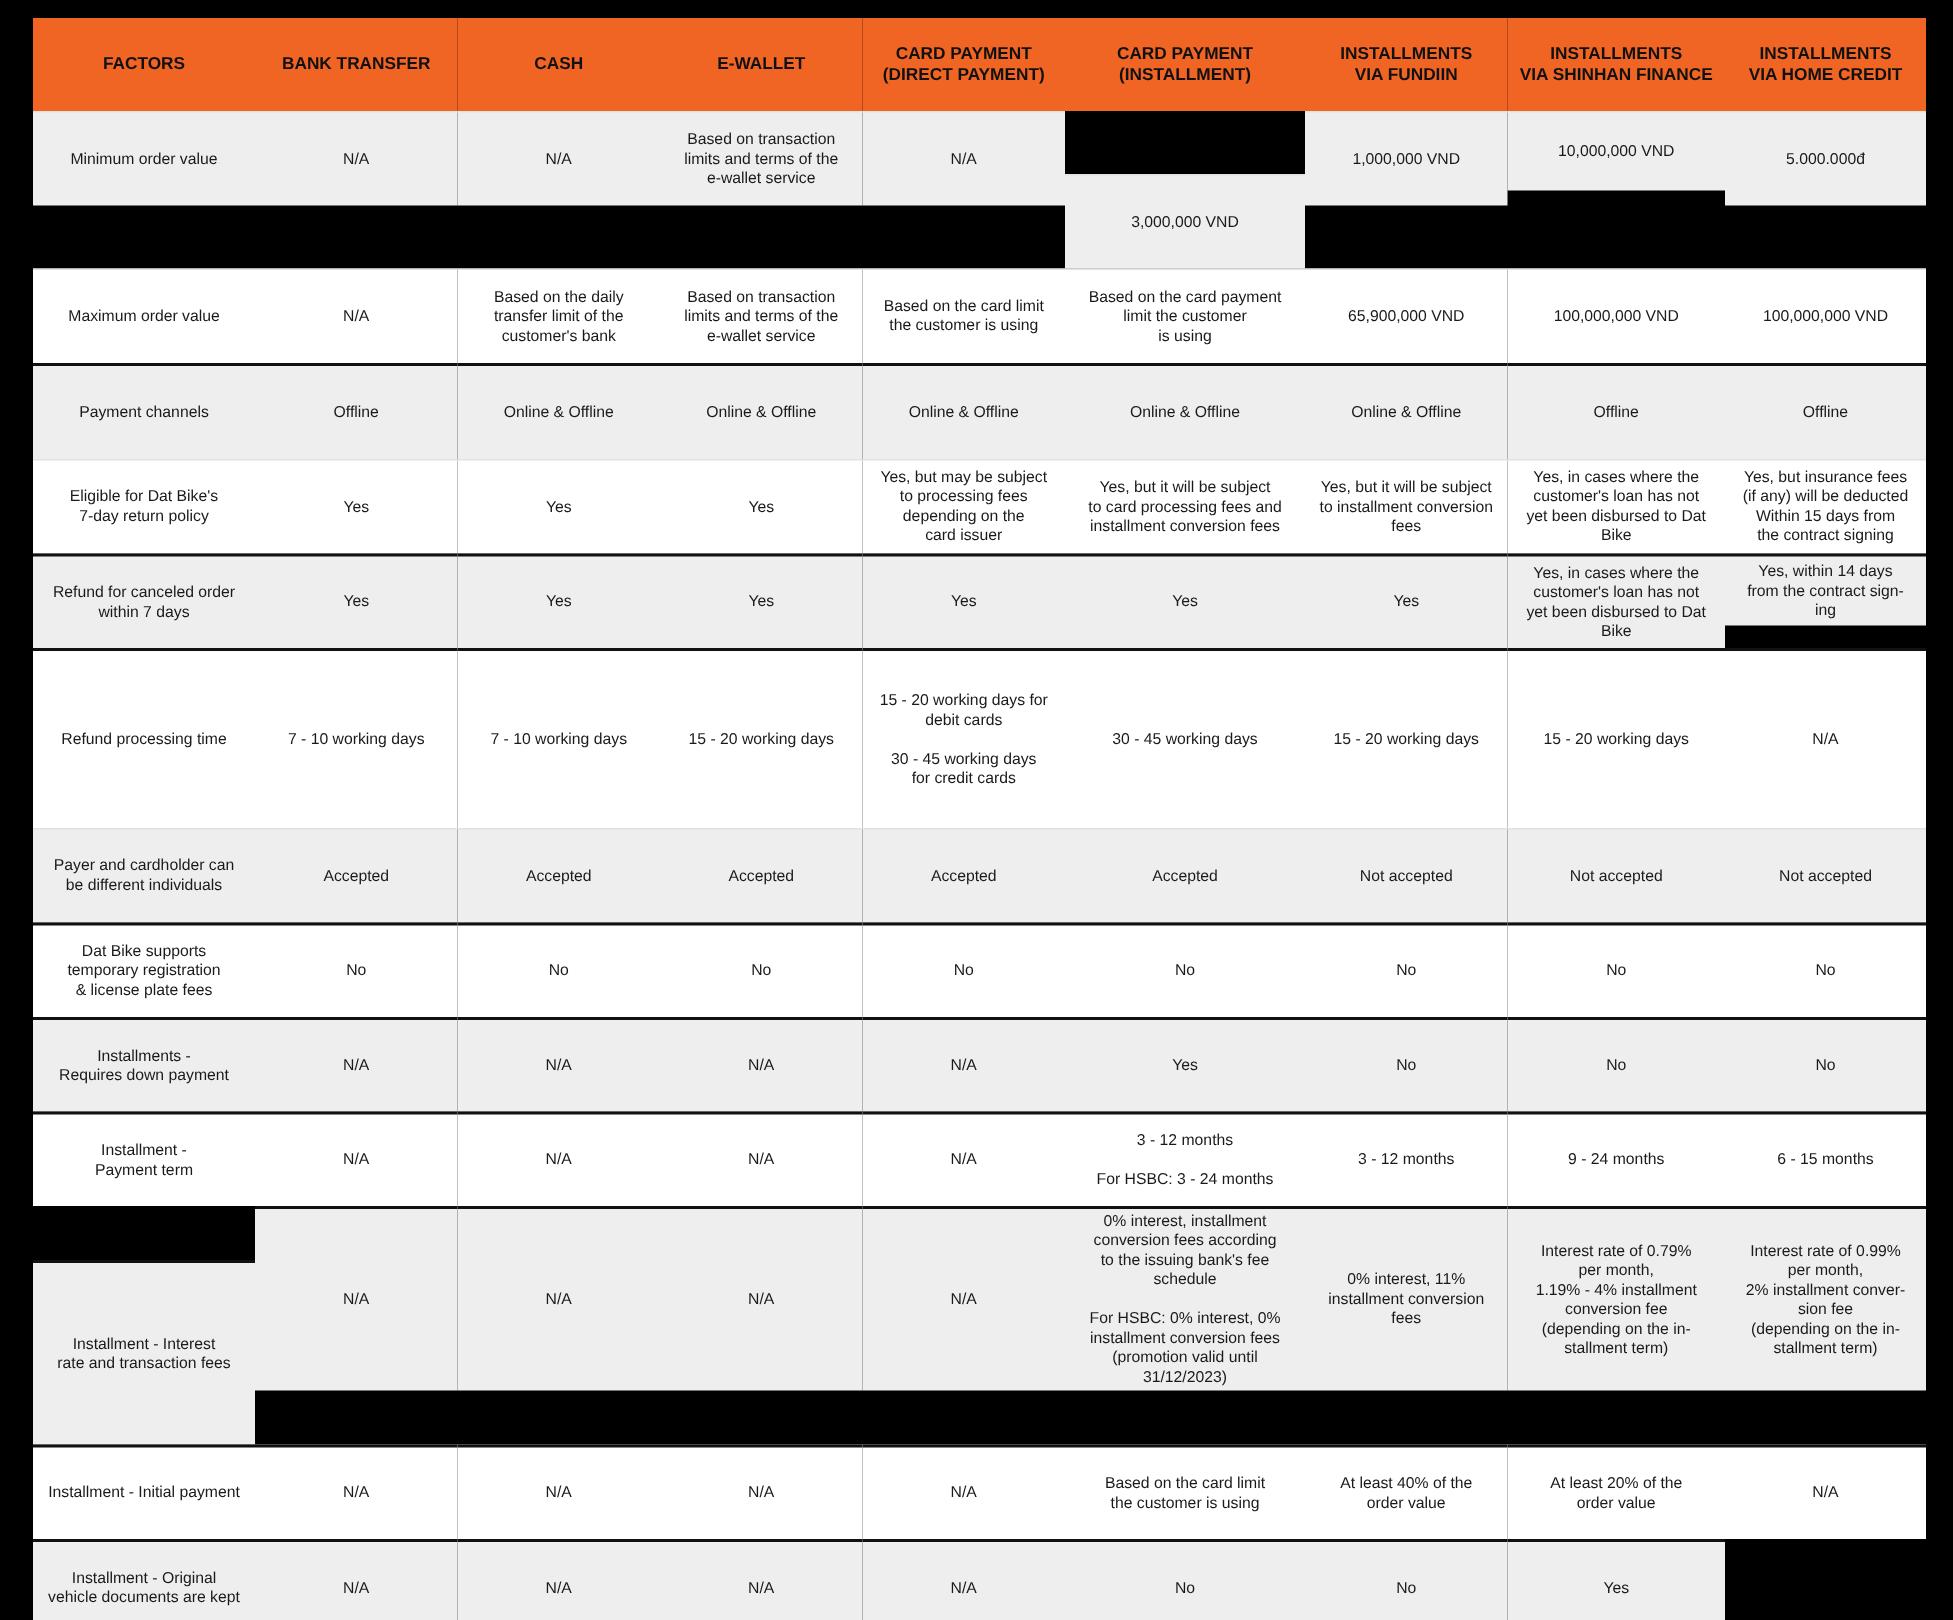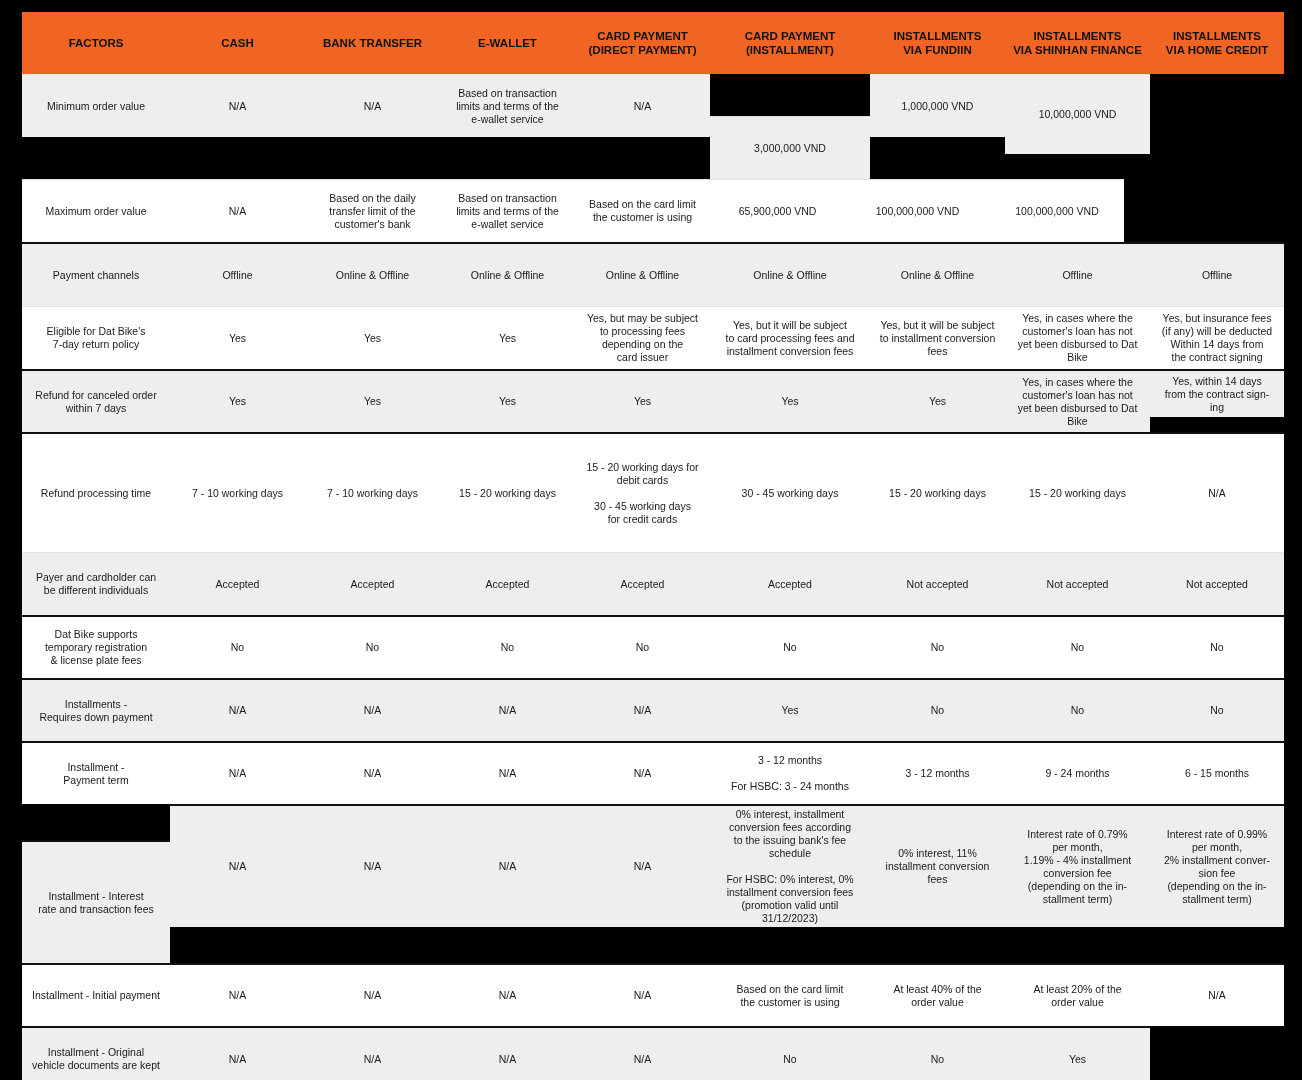--- a/index.html
+++ b/index.html
@@ -13,22 +13,22 @@
   .row.body.gray .cell { background:#eeeeee; }
   .row.body.white .cell { background:#ffffff; }
   .c0{width:148px}.c1{width:135px}.c2{width:135px}.c3{width:135px}.c4{width:135px}.c5{width:160px}.c6{width:135px}.c7{width:145px}.c8{width:134px}
 </style>
 </head>
 <body>
 
 <div class="table">
   <div class="row header">
     <div class="cell c0">FACTORS</div>
+    <div class="cell c2">BANK TRANSFER</div>
     <div class="cell c1">CASH</div>
-    <div class="cell c2">BANK TRANSFER</div>
     <div class="cell c3">E-WALLET</div>
     <div class="cell c4">CARD PAYMENT
 (DIRECT PAYMENT)</div>
     <div class="cell c5">CARD PAYMENT
 (INSTALLMENT)</div>
     <div class="cell c6">INSTALLMENTS
 VIA FUNDIIN</div>
     <div class="cell c7">INSTALLMENTS
 VIA SHINHAN FINANCE</div>
     <div class="cell c8">INSTALLMENTS
@@ -38,33 +38,37 @@
       <div class="row body gray">
         <div class="cell c0" style="height: 63px;">Minimum order value</div>
         <div class="cell c1" style="height: 63px;">N/A</div>
         <div class="cell c2" style="height: 63px;">N/A</div>
         <div class="cell c3" style="height: 63px;">Based on transaction
 limits and terms of the
 e-wallet service</div>
         <div class="cell c4" style="height: 63px;">N/A</div>
         <div class="cell c5" style="height: 63px; margin-top: 42px;">3,000,000 VND</div>
         <div class="cell c6" style="height: 63px;">1,000,000 VND</div>
-        <div class="cell c7" style="height: 80px;">10,000,000 VND</div>
+        <div class="cell c7" style="height: 53px;">10,000,000 VND</div>
+        <div class="cell c8" style="height: 63px;">5.000.000đ</div>
       </div>
       <div class="row body white">
         <div class="cell c0" style="height: 63px;">Maximum order value</div>
         <div class="cell c1" style="height: 63px;">N/A</div>
         <div class="cell c2" style="height: 63px;">Based on the daily
 transfer limit of the
 customer's bank</div>
         <div class="cell c3" style="height: 63px;">Based on transaction
 limits and terms of the
 e-wallet service</div>
         <div class="cell c4" style="height: 63px;">Based on the card limit
 the customer is using</div>
+        <div class="cell c5" style="height: 63px;">Based on the card payment
+limit the customer
+is using</div>
         <div class="cell c6" style="height: 63px;">65,900,000 VND</div>
         <div class="cell c7" style="height: 63px;">100,000,000 VND</div>
         <div class="cell c8" style="height: 63px;">100,000,000 VND</div>
       </div>
       <div class="row body gray dark-top">
         <div class="cell c0" style="height: 64px;">Payment channels</div>
         <div class="cell c1" style="height: 64px;">Offline</div>
         <div class="cell c2" style="height: 64px;">Online &amp; Offline</div>
         <div class="cell c3" style="height: 64px;">Online &amp; Offline</div>
         <div class="cell c4" style="height: 64px;">Online &amp; Offline</div>
@@ -88,21 +92,21 @@
 installment conversion fees</div>
         <div class="cell c6" style="height: 63px;">Yes, but it will be subject
 to installment conversion
 fees</div>
         <div class="cell c7" style="height: 63px;">Yes, in cases where the
 customer's loan has not
 yet been disbursed to Dat
 Bike</div>
         <div class="cell c8" style="height: 63px;">Yes, but insurance fees
 (if any) will be deducted
-Within 14 days from
+Within 15 days from
 the contract signing</div>
       </div>
       <div class="row body gray dark-top">
         <div class="cell c0" style="height: 63px;">Refund for canceled order
 within 7 days</div>
         <div class="cell c1" style="height: 63px;">Yes</div>
         <div class="cell c2" style="height: 63px;">Yes</div>
         <div class="cell c3" style="height: 63px;">Yes</div>
         <div class="cell c4" style="height: 63px;">Yes</div>
         <div class="cell c5" style="height: 63px;">Yes</div>

